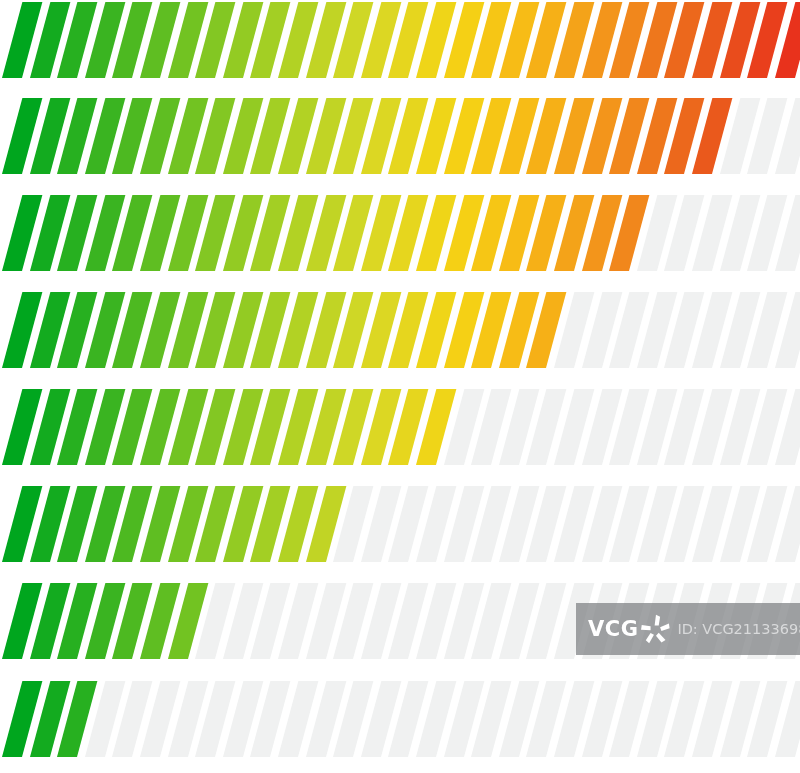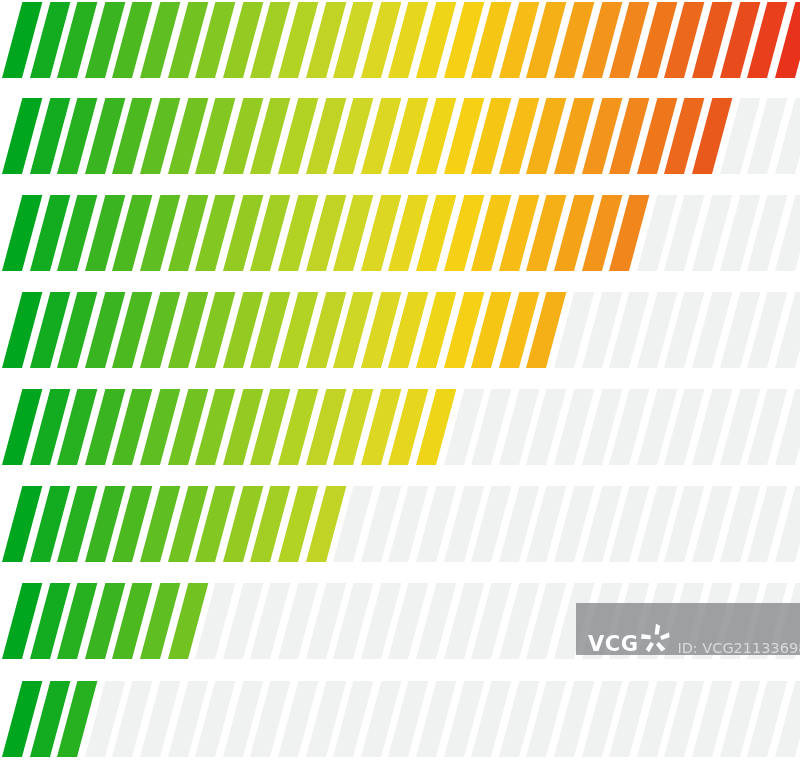--- a/index.html
+++ b/index.html
@@ -42,21 +42,21 @@
 
   
   #watermark {
     position: absolute;
     left: 576px;
     top: 603px;
     width: 224px;
     height: 52px;
     background: rgba(125, 128, 130, 0.72);
     display: flex;
-    align-items: flex-end;
+    align-items: center;
     overflow: hidden;
   }
   #wm-word {
     color: #ffffff;
     font-family: "DejaVu Sans", sans-serif;
     font-weight: bold;
     font-size: 21px;
     letter-spacing: 0.5px;
     margin-left: 12px;
     line-height: 1;

